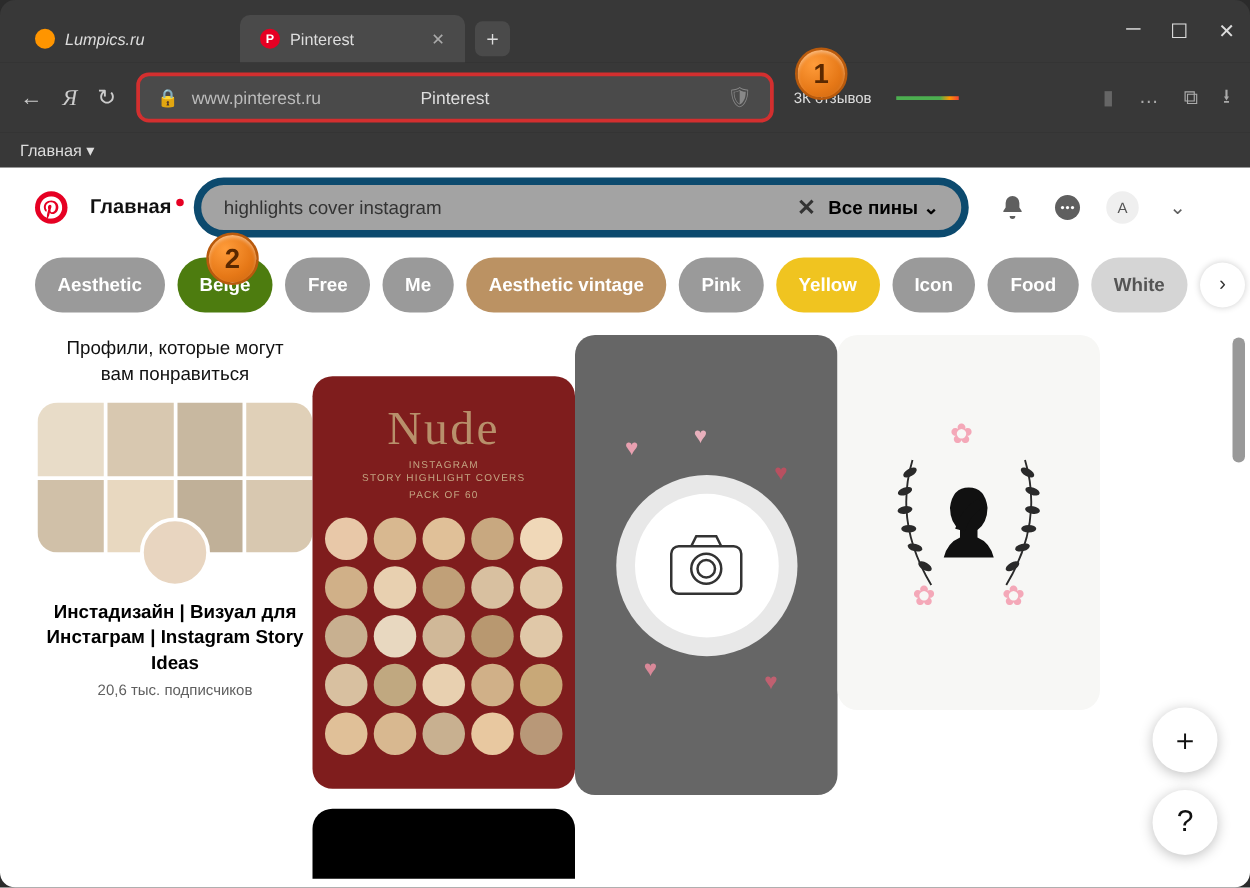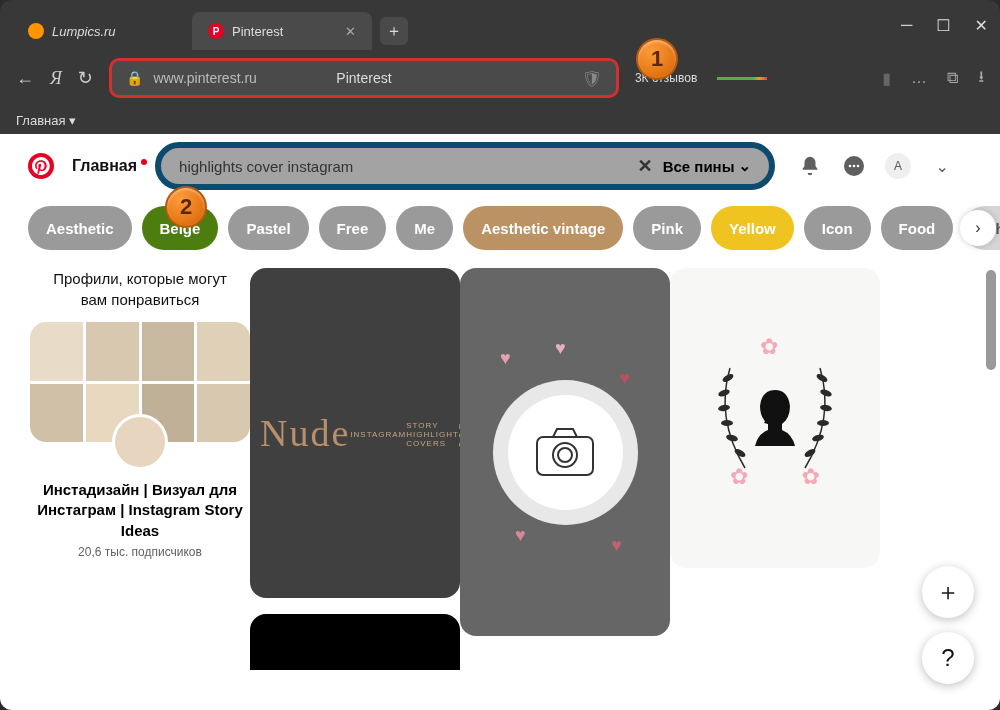--- a/index.html
+++ b/index.html
@@ -57,21 +57,21 @@
 .profile-card { width: 220px; text-align: center; }
 .profile-card .suggest { font-size: 15px; color: #111; padding: 0 10px; line-height: 1.4; }
 .profile-thumbs { display: grid; grid-template-columns: repeat(4, 1fr); gap: 3px; margin-top: 12px; border-radius: 16px; overflow: hidden; height: 120px; }
 .thumb { background: #d4c4b0; }
 .profile-avatar { width: 56px; height: 56px; background: #e8d5c0; border-radius: 50%; margin: -28px auto 10px; border: 3px solid white; position: relative; z-index: 2; }
 .profile-name { font-weight: 600; font-size: 15px; line-height: 1.35; }
 .profile-count { font-size: 12px; color: #5f5f5f; margin-top: 4px; }
 .subscribe-btn { background: #111; color: white; border: none; border-radius: 24px; padding: 12px 20px; font-weight: 600; font-size: 15px; margin-top: 12px; cursor: pointer; }
 
 .pin { border-radius: 16px; overflow: hidden; cursor: pointer; }
-.pin1 { width: 210px; height: 330px; background: #404040; display:flex; flex-direction:row; align-items:center; padding:20px 10px; }
+.pin1 { width: 210px; height: 330px; background: #7f1d1d; display:flex; flex-direction:column; align-items:center; padding:20px 10px;margin-top:33px; }
 .pin1-title { font-family: Georgia, serif; font-size: 38px; color: #b8906b; letter-spacing: 2px; }
 .pin1-sub { font-size: 8px; color: #c4a582; letter-spacing: 1px; margin-top:2px; }
 .pin1-grid { display:grid; grid-template-columns: repeat(5, 1fr); gap:5px; margin-top: 14px; width: 100%; }
 .pin1-dot { width: 100%; aspect-ratio: 1; border-radius: 50%; }
 
 .pin2 { width: 210px; height: 368px; background: #666; display:flex; align-items:center; justify-content:center; position:relative; }
 .pin2-ring { width: 145px; height: 145px; border-radius: 50%; background: #e8e8e8; display:flex; align-items:center; justify-content:center; position:relative; }
 .pin2-inner { width: 115px; height: 115px; border-radius: 50%; background: white; display:flex; align-items:center; justify-content:center; }
 .heart { position:absolute; font-size:18px; }
 
@@ -181,23 +181,20 @@
   <div class="step-badge" style="top:52px; left:165px;">
       <span>2</span>
     </div>
 
   <div class="chips-row">
     <div class="chip" style="background:#9a9a9a">
         <span>Aesthetic</span>
       </div>
     <div class="chip" style="background:#4d7c0f">
         <span>Beige</span>
-      </div>
-    <div class="chip" style="background:#9a9a9a">
-        <span>Pastel</span>
       </div>
     <div class="chip" style="background:#9a9a9a">
         <span>Free</span>
       </div>
     <div class="chip" style="background:#9a9a9a">
         <span>Me</span>
       </div>
     <div class="chip" style="background:#bb9263">
         <span>Aesthetic vintage</span>
       </div>

